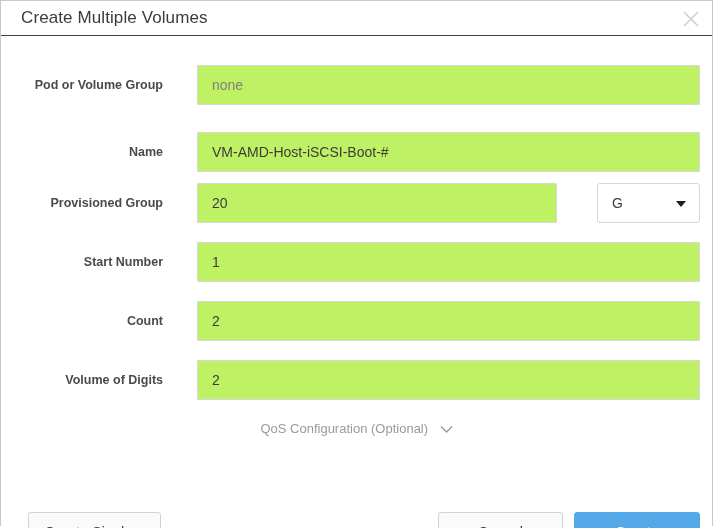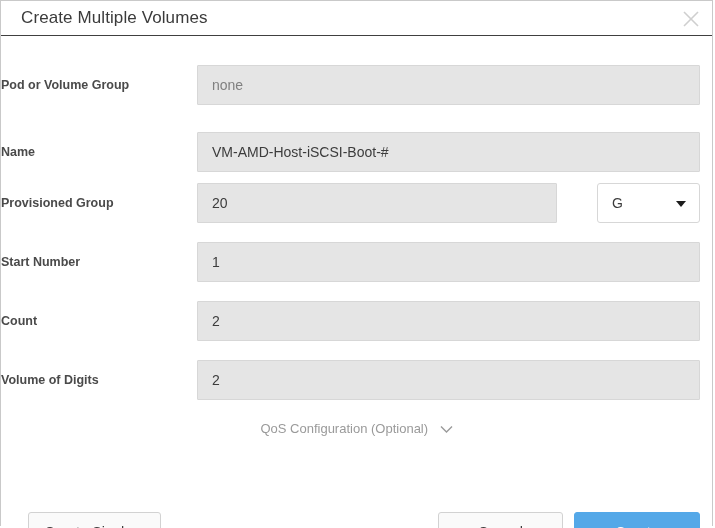--- a/index.html
+++ b/index.html
@@ -71,32 +71,33 @@
     width: 711px;
     height: 40px;
   }
   .row-label {
     position: absolute;
     left: 0;
     top: 0;
     width: 162px;
     height: 40px;
     line-height: 40px;
+    text-align: right;
     font-size: 12.5px;
     font-weight: bold;
     color: #4a4a4a;
     white-space: nowrap;
   }
   .field {
     position: absolute;
     top: 0;
     left: 196px;
     width: 503px;
     height: 40px;
-    background: #e5e5e5;
+    background: #bef264;
     border: 1px solid #d7d7d7;
     box-sizing: border-box;
     font-family: "Liberation Sans", sans-serif;
     font-size: 14px;
     color: #3c3c3c;
     padding: 0 2px 0 14px;
     outline: none;
     border-radius: 1px;
   }
   .field.muted { color: #808080; }

